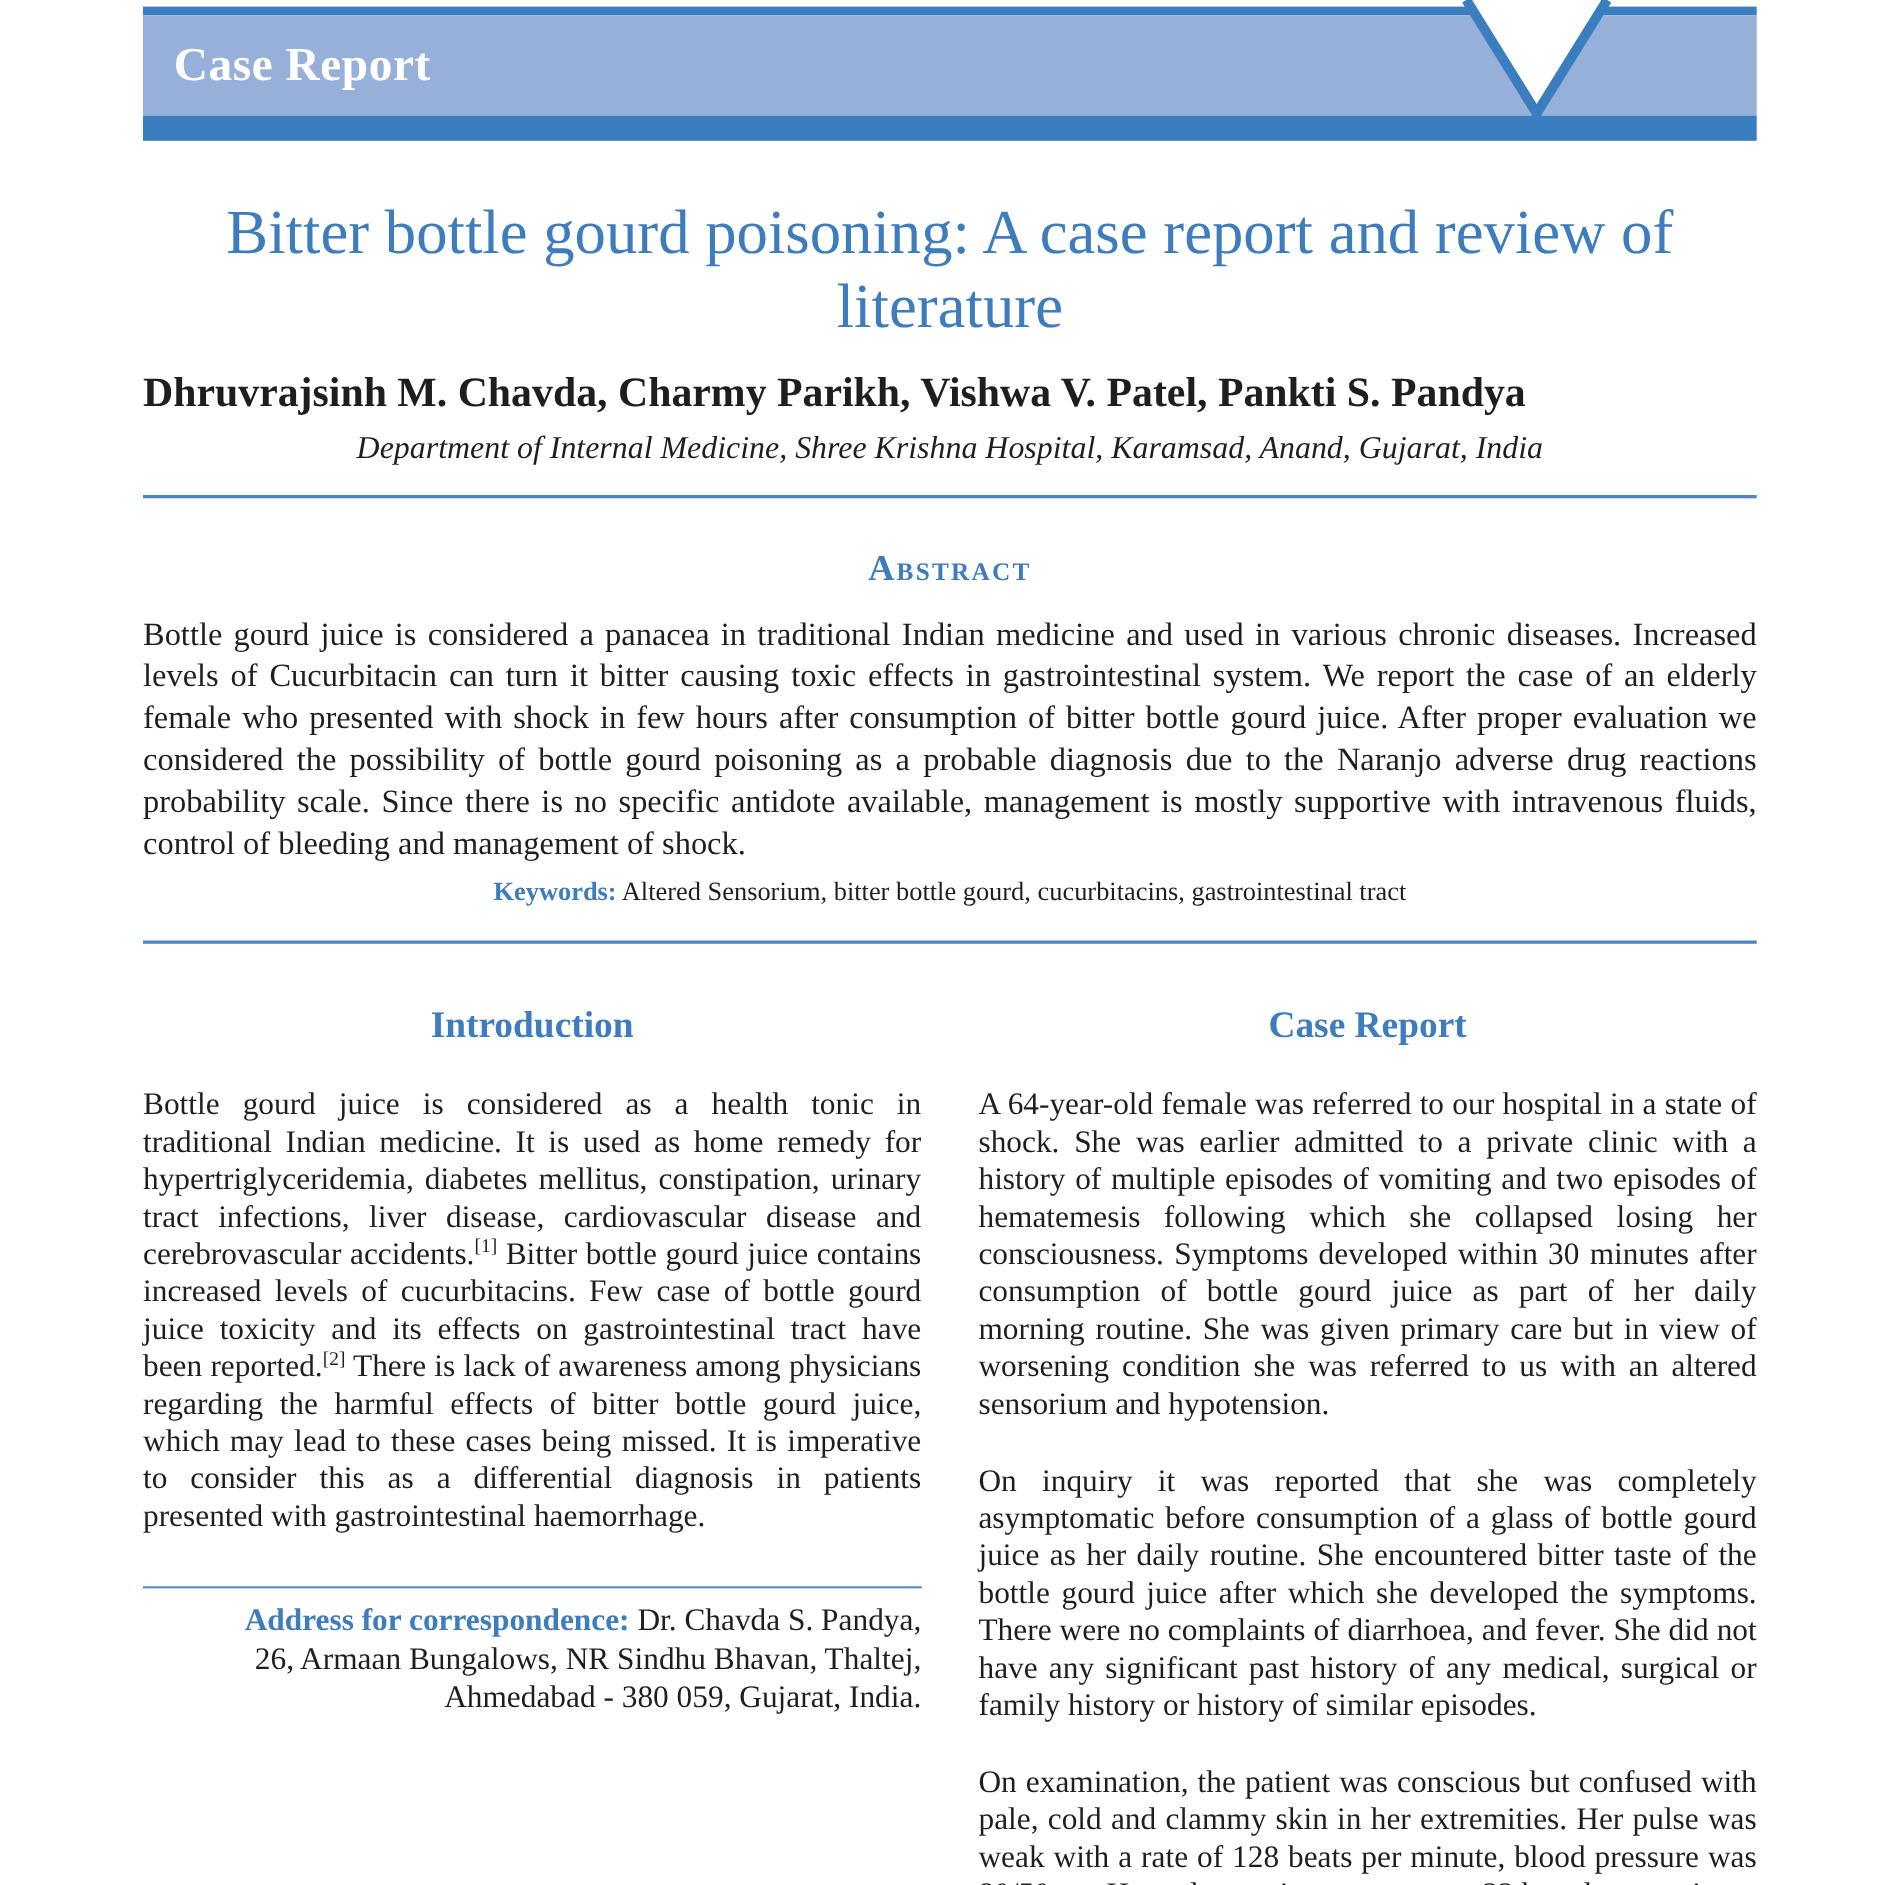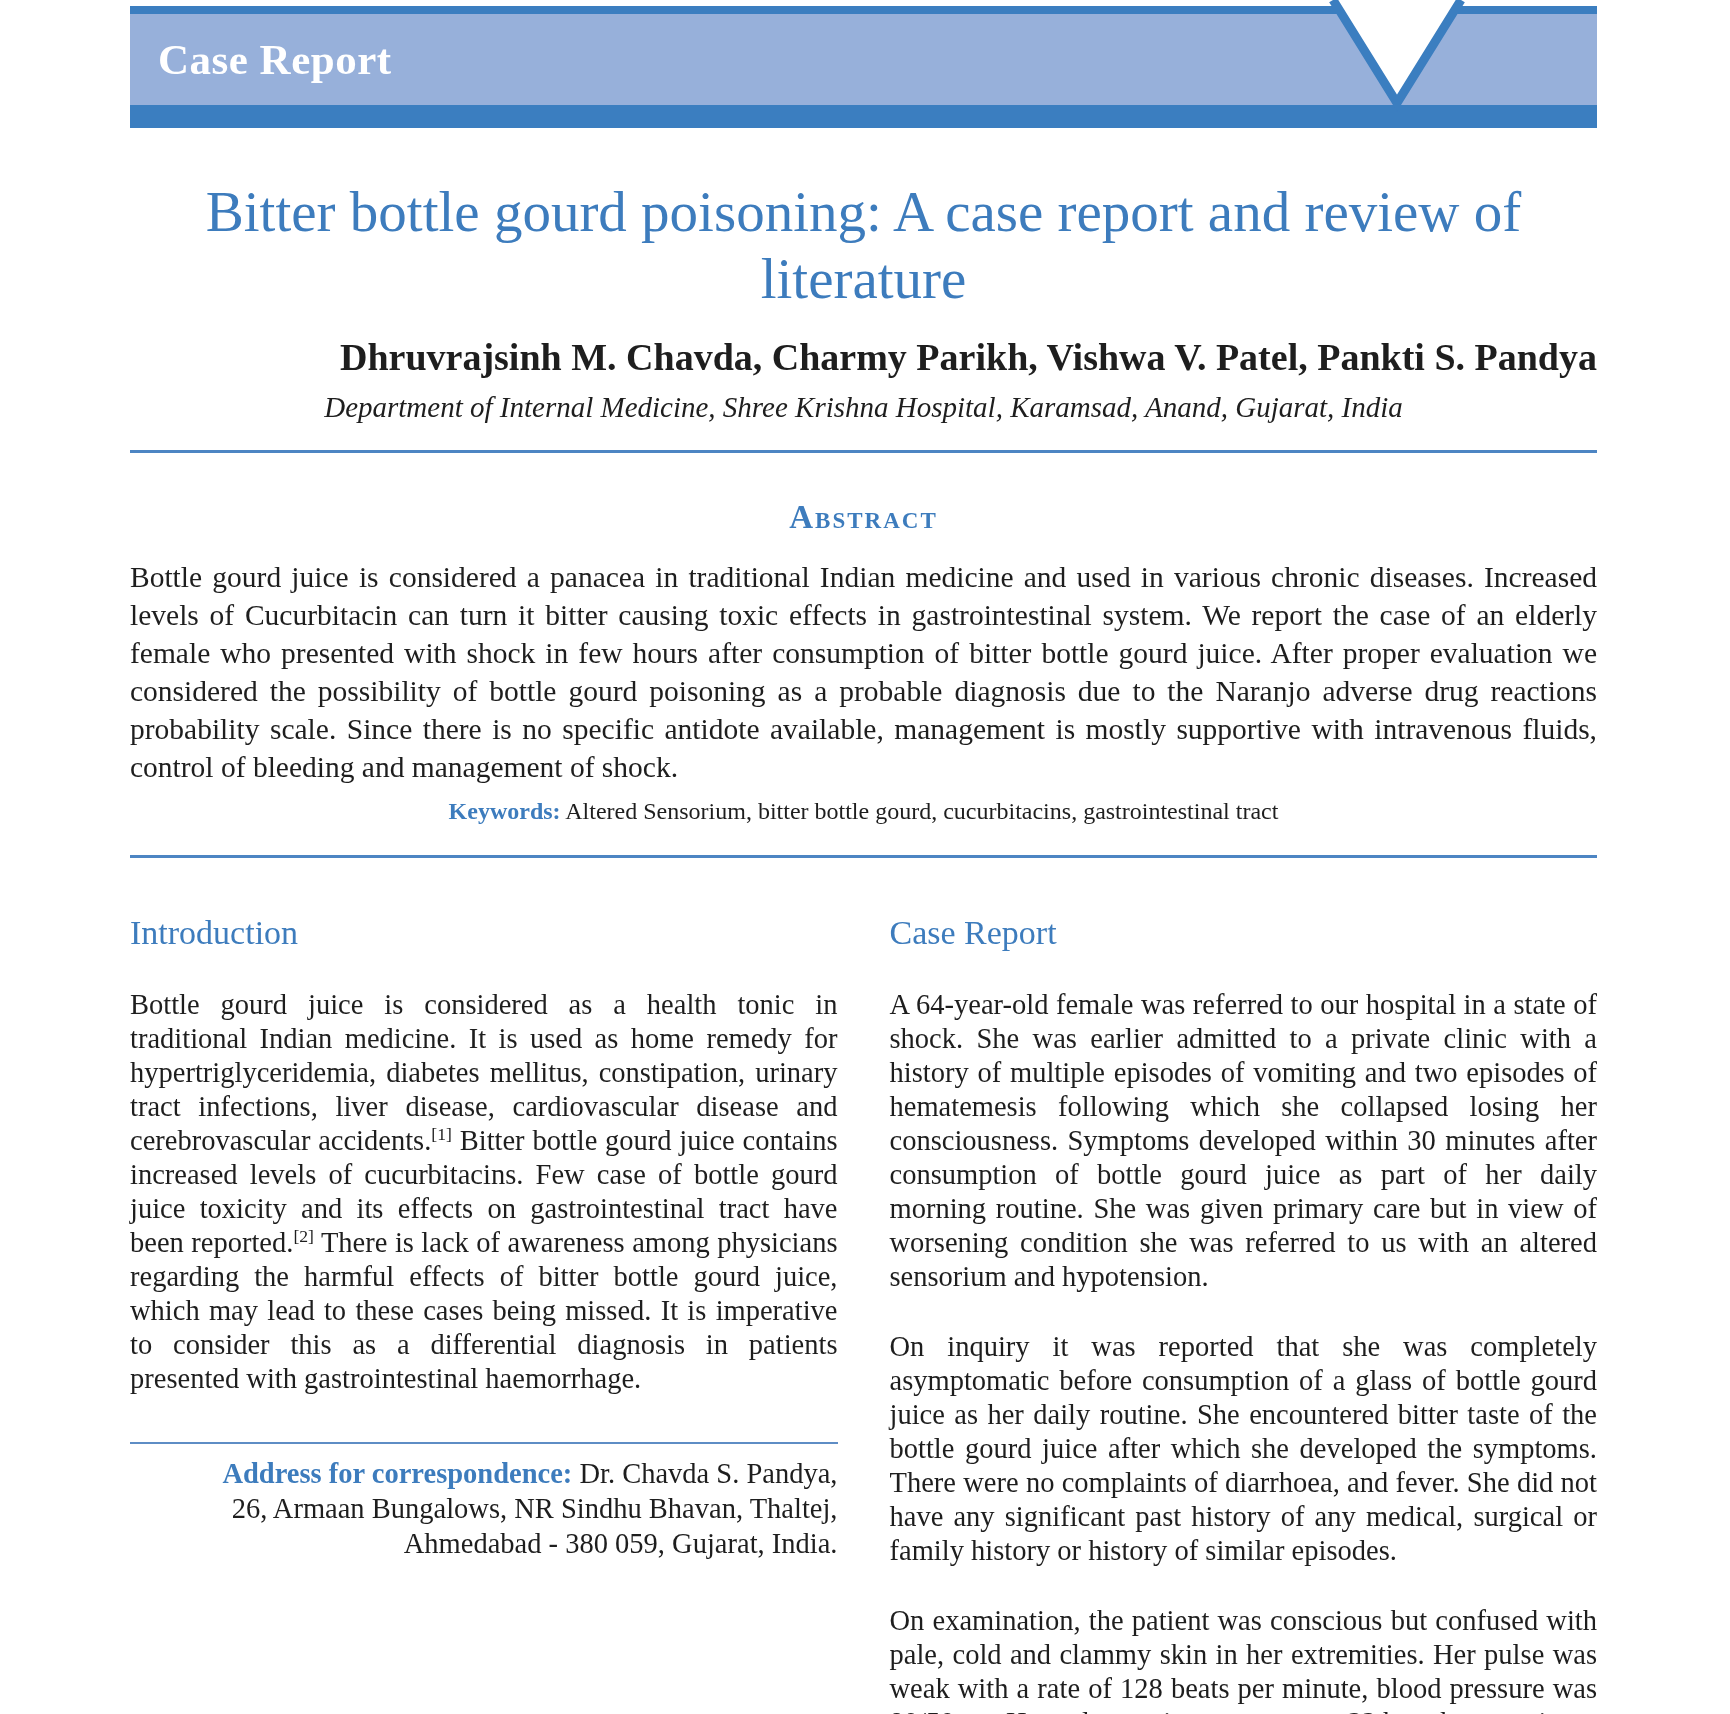--- a/index.html
+++ b/index.html
@@ -32,41 +32,41 @@
     padding-left:28px;letter-spacing:.5px;
   }
   .banner-bar{height:23px;background:var(--banner-dark);}
   .banner-notch{position:absolute;top:0;right:130px;width:140px;height:99px;overflow:visible;}
 
   
   .title{
     margin:50px 30px 0;text-align:center;
     color:var(--accent);font-size:57px;line-height:1.18;font-weight:normal;font-family:Liberation Serif, serif;
   }
-  .authors{margin-top:22px;text-align:right;font-size:38px;font-weight:bold;}
+  .authors{margin-top:22px;text-align:left;font-size:38px;font-weight:bold;}
   .affiliation{margin-top:12px;text-align:center;font-size:29px;font-style:italic;}
   .rule-blue{height:3px;background:var(--rule-blue);margin-top:26px;}
 
   .abstract-heading{
     margin-top:46px;text-align:center;color:var(--accent);
     font-weight:bold;font-size:33px;font-variant:small-caps;letter-spacing:2px;
   }
   .abstract-body{
     margin-top:22px;font-size:29.5px;line-height:38px;text-align:justify;
   }
   .keywords{margin-top:12px;text-align:center;font-size:24px;}
   .keywords-label{color:var(--accent);font-weight:bold;}
   .rule-blue-2{height:3px;background:var(--rule-blue);margin-top:30px;}
 
   
   .columns{display:flex;gap:52px;margin-top:24px;align-items:flex-start;}
   .col{flex:1;min-width:0;}
   .section-heading{
-    margin:32px 0 0;color:var(--accent);
-    font-size:34px;font-weight:normal;
+    margin:32px 0 0;text-align:center;color:var(--accent);
+    font-size:34px;font-weight:bold;
   }
   .col p{margin:36px 0 0;font-size:28.5px;line-height:34px;text-align:justify;}
   sup{font-size:0.62em;line-height:0;vertical-align:super;}
 
   .corr-rule{height:2px;background:var(--rule-thin);margin-top:46px;}
   .correspondence{margin-top:12px;text-align:right;font-size:28.5px;line-height:35px;}
   .corr-label{color:var(--accent);font-weight:bold;}
 </style>
 </head>
 <body>

